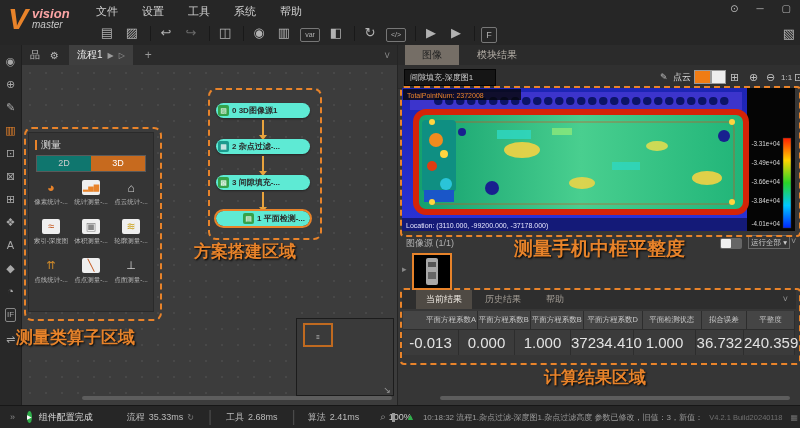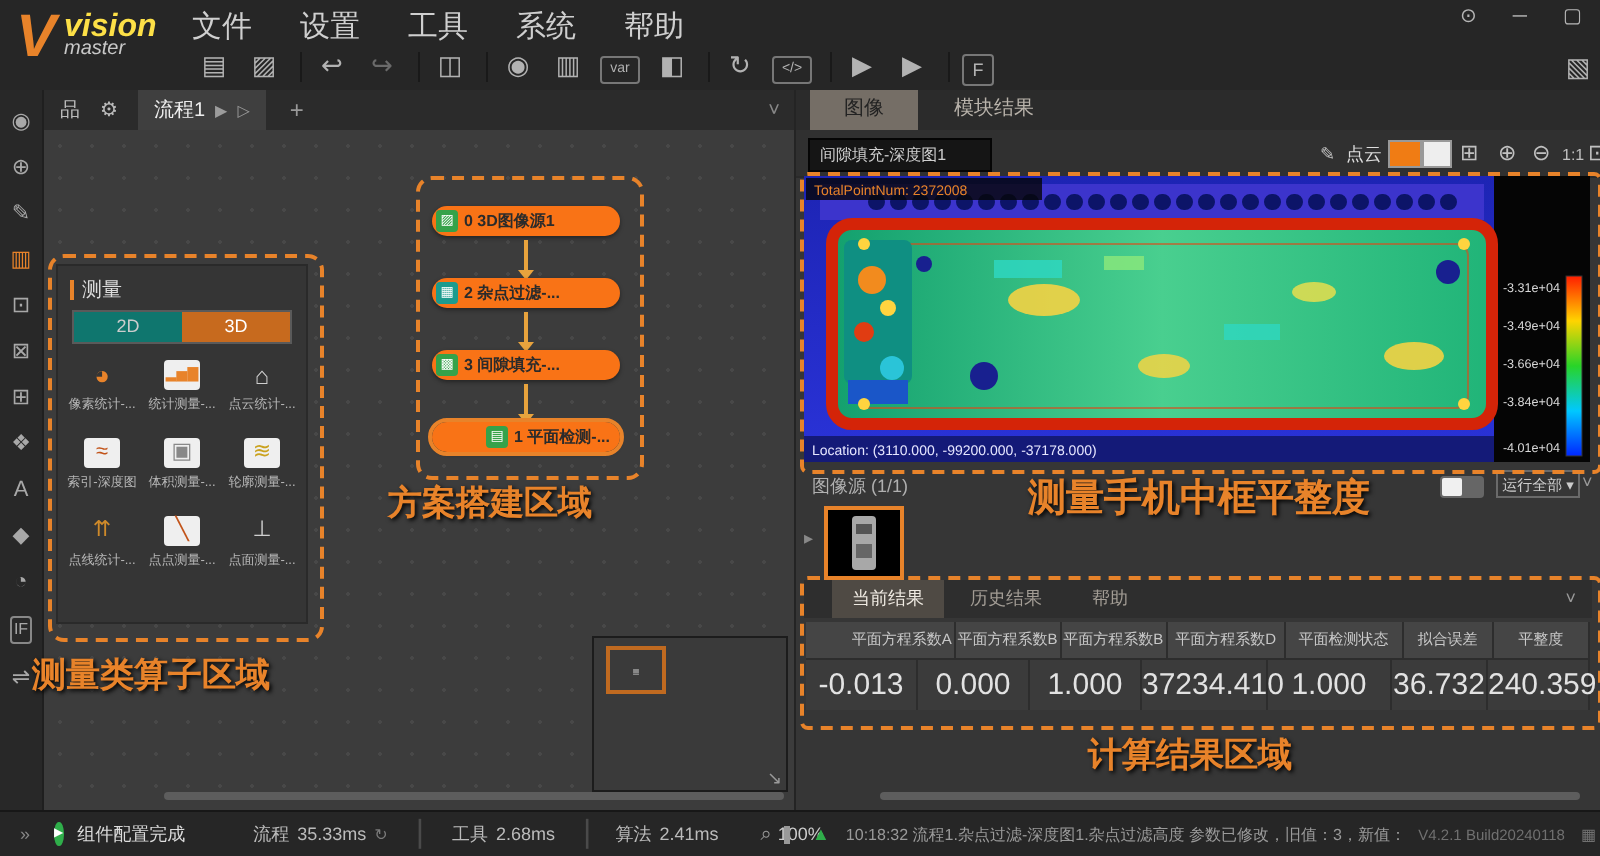--- a/index.html
+++ b/index.html
@@ -2,23 +2,23 @@
 <html><head>
 <meta charset="utf-8">
 <style>
   html,body{margin:0;padding:0;background:#1e1e1e;}
   .screen{position:relative;width:800px;height:428px;background:#2e2e2e;overflow:hidden;
           font-family:"Liberation Sans","DejaVu Sans",sans-serif;color:#ccc;-webkit-font-smoothing:antialiased;}
   .abs{position:absolute;}
   
   .topbg{left:0;top:0;width:800px;height:45px;background:#262626;border-bottom:1px solid #1c1c1c;}
   .logoV{font-style:italic;font-weight:bold;color:#e8832a;font-size:30px;line-height:30px;}
-  .brand1{font-style:italic;font-weight:bold;color:#fde047;font-size:16px;line-height:12px;}
+  .brand1{font-style:italic;font-weight:bold;color:#fca5a5;font-size:13px;line-height:12px;}
   .brand2{font-style:italic;color:#c8c8c8;font-size:10px;line-height:10px;}
-  .menu{font-size:15px;color:#cfcfcf;margin-right:24px;cursor:default;}
+  .menu{font-size:11px;color:#cfcfcf;margin-right:24px;cursor:default;}
   .wctl{font-size:10px;color:#b5b5b5;margin-left:18px;}
   .tbic{width:18px;text-align:center;font-size:13px;color:#b2b2b2;margin-right:7px;line-height:20px;}
   .tbic.txt{font-size:7px;letter-spacing:0;border:1px solid #777;border-radius:2px;line-height:12px;height:12px;margin-top:3px;}
   .tbsep{width:1px;height:15px;background:#191919;margin:0 6px 0 2px;}
   
   .striple{left:22px;top:45px;width:376px;height:20px;background:#2b2b2b;border-bottom:1px solid #232323;display:flex;align-items:center;}
   .stripri{left:398px;top:45px;width:402px;height:20px;background:#2b2b2b;display:flex;align-items:flex-end;}
   .ftab{background:#3f3f3f;height:20px;display:flex;align-items:center;padding:0 8px;margin-left:10px;gap:5px;}
   .rtab{height:20px;line-height:20px;text-align:center;font-size:10px;}
   
@@ -32,21 +32,21 @@
   .mpanel{left:28px;top:132px;width:124px;height:178px;background:#353535;border:1px solid #2a2a2a;}
   .mtabs{display:flex;border:1px solid #5a5a5a;height:15px;}
   .mtab{flex:1;text-align:center;font-size:9px;line-height:15px;color:#ccc;background:#0f766e;}
   .mtab.on{background:#c76a1e;color:#fff;}
   .mgrid{display:grid;grid-template-columns:1fr 1fr 1fr;row-gap:12px;padding:8px 2px;}
   .mcell{text-align:center;}
   .mi{display:flex;align-items:center;justify-content:center;width:18px;height:15px;margin:0 auto 3px;border-radius:2px;font-size:11px;line-height:1;}
   .mi.box{background:#efefef;}
   .mlab{font-size:6.5px;color:#b8b8b8;white-space:nowrap;overflow:hidden;max-width:40px;margin:0 auto;}
   
-  .node{width:94px;height:15px;background:#f97316;border-radius:8px;display:flex;align-items:center;gap:3px;padding-left:2px;box-sizing:border-box;box-shadow:0 1px 2px rgba(0,0,0,.4);}
+  .node{width:94px;height:15px;background:#5eead4;border-radius:8px;display:flex;align-items:center;gap:3px;padding-left:2px;box-sizing:border-box;box-shadow:0 1px 2px rgba(0,0,0,.4);}
   .node.sel{outline:2px solid #e8832a;padding-left:27px;}
   .nico{width:11px;height:11px;border-radius:2px;background:#35a24a;color:#fff;font-size:7px;line-height:11px;text-align:center;}
   .nlab{font-size:8px;color:#2b2b2b;font-weight:bold;white-space:nowrap;}
   .arrow{width:2px;background:#e8a33d;}
   .arrow i{position:absolute;left:-3px;bottom:-5px;border-left:4px solid transparent;border-right:4px solid transparent;border-top:5px solid #e8a33d;}
   
   .co{border:2px dashed #e8832a;border-radius:8px;pointer-events:none;}
   .ann{color:#e8832a;font-weight:bold;text-shadow:1px 1px 2px #000;white-space:nowrap;}
   
   .rpanel{left:398px;top:65px;width:402px;height:340px;background:#363636;}

